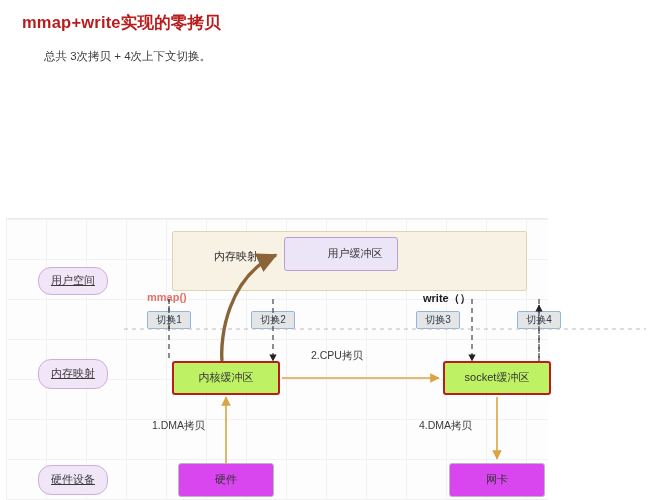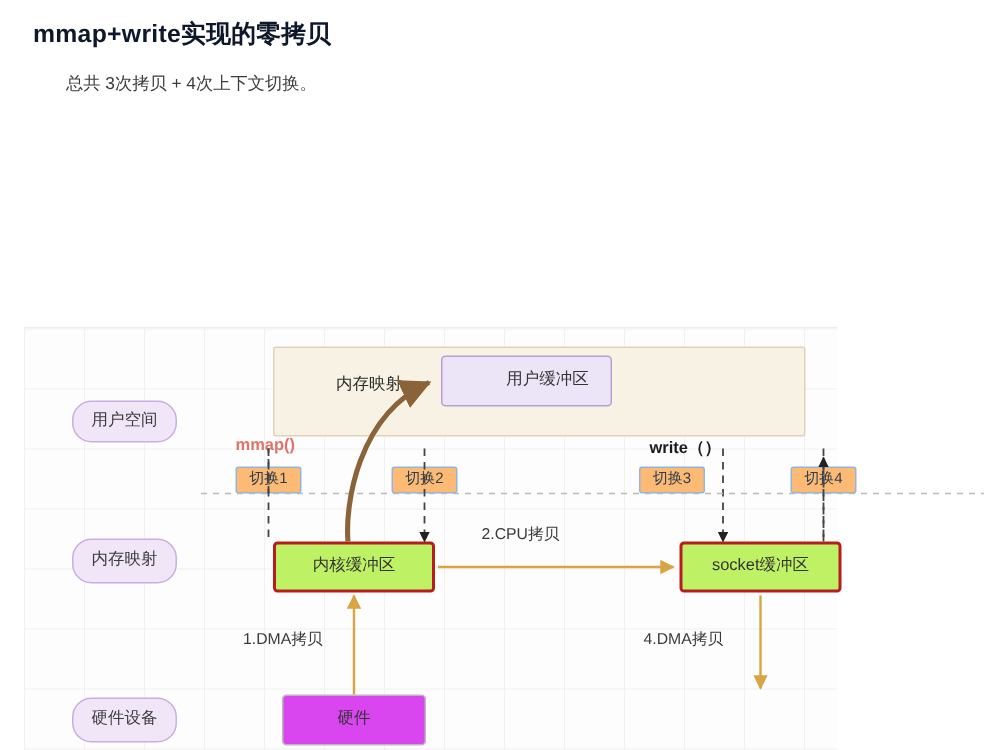--- a/index.html
+++ b/index.html
@@ -19,21 +19,21 @@
     width: 658px;
     height: 500px;
   }
   
   .article {
     padding: 12px 16px 0 22px;
   }
   .title {
     font-size: 16.5px;
     font-weight: bold;
-    color: #0f172a;
+    color: #b91c1c;
     letter-spacing: 0.2px;
     margin: 0 0 12px 0;
   }
   .intro {
     font-size: 11.5px;
     line-height: 1.85;
     color: #3c3c3c;
     margin: 0 0 10px 14px;
   }
   ol.steps {
@@ -49,21 +49,21 @@
   }
   .summary {
     font-size: 11.5px;
     line-height: 1.85;
     color: #3c3c3c;
     margin: 4px 0 0 22px;
   }
   
   .diagram {
     position: absolute;
-    left: 16px;
+    left: 6px;
     top: 218px;
     width: 542px;
     height: 282px;
     background: #fdfdfd;
     border-top: 1px solid #ececec;
   }
   .grid {
     position: absolute;
     inset: 0;
     background-image:
@@ -81,20 +81,21 @@
     font-size: 11px;
     border-radius: 3px;
     text-align: center;
     line-height: 1.2;
   }
   .lane-label {
     border: 1px solid #c9aee0;
     background: #f1e6f8;
     color: #3b3b3b;
     border-radius: 13px;
+    text-decoration: underline;
   }
   .beige-region {
     background: #f7f2e4;
     border: 1px solid #ded4b5;
     border-radius: 2px;
   }
   .purple-box {
     background: #ece4f7;
     border: 1px solid #b79fd6;
     color: #333;
@@ -104,21 +105,21 @@
     background: #bef264;
     border: 2px solid #b91c1c;
     color: #333;
   }
   .white-box {
     background: #d946ef;
     border: 1px solid #b9b9b9;
     color: #333;
   }
   .blue-tag {
-    background: #fdba74;
+    background: #e5e5e5;
     border: 1px solid #8fb6e0;
     color: #2c3e50;
     font-size: 10px;
     border-radius: 2px;
   }
   .label-text {
     position: absolute;
     font-size: 10.5px;
     color: #3a3a3a;
     white-space: nowrap;
@@ -169,20 +170,21 @@
 
     <div class="box blue-tag" style="left:141px; top:92px; width:44px; height:18px;">切换1</div>
     <div class="box blue-tag" style="left:245px; top:92px; width:44px; height:18px;">切换2</div>
     <div class="box blue-tag" style="left:410px; top:92px; width:44px; height:18px;">切换3</div>
     <div class="box blue-tag" style="left:511px; top:92px; width:44px; height:18px;">切换4</div>
 
     <div class="box pink-box" style="left:166px; top:142px; width:108px; height:34px;">内核缓冲区</div>
     <div class="box pink-box" style="left:437px; top:142px; width:108px; height:34px;">socket缓冲区</div>
 
     <div class="box white-box" style="left:172px; top:244px; width:96px; height:34px;">硬件</div>
+    <div class="box white-box" style="left:443px; top:244px; width:96px; height:34px;">网卡</div>
 
     <div class="label-text" style="left:146px; top:200px;">1.DMA拷贝</div>
     <div class="label-text" style="left:305px; top:130px;">2.CPU拷贝</div>
     <div class="label-text" style="left:413px; top:200px;">4.DMA拷贝</div>
 
     <svg class="overlay" viewBox="0 0 658 282">
       <defs>
         <marker id="arrowBrown" markerWidth="7" markerHeight="7" refX="5.5" refY="3" orient="auto">
           <path d="M0,0 L6,3 L0,6 z" fill="#8a6338"></path>
         </marker>

